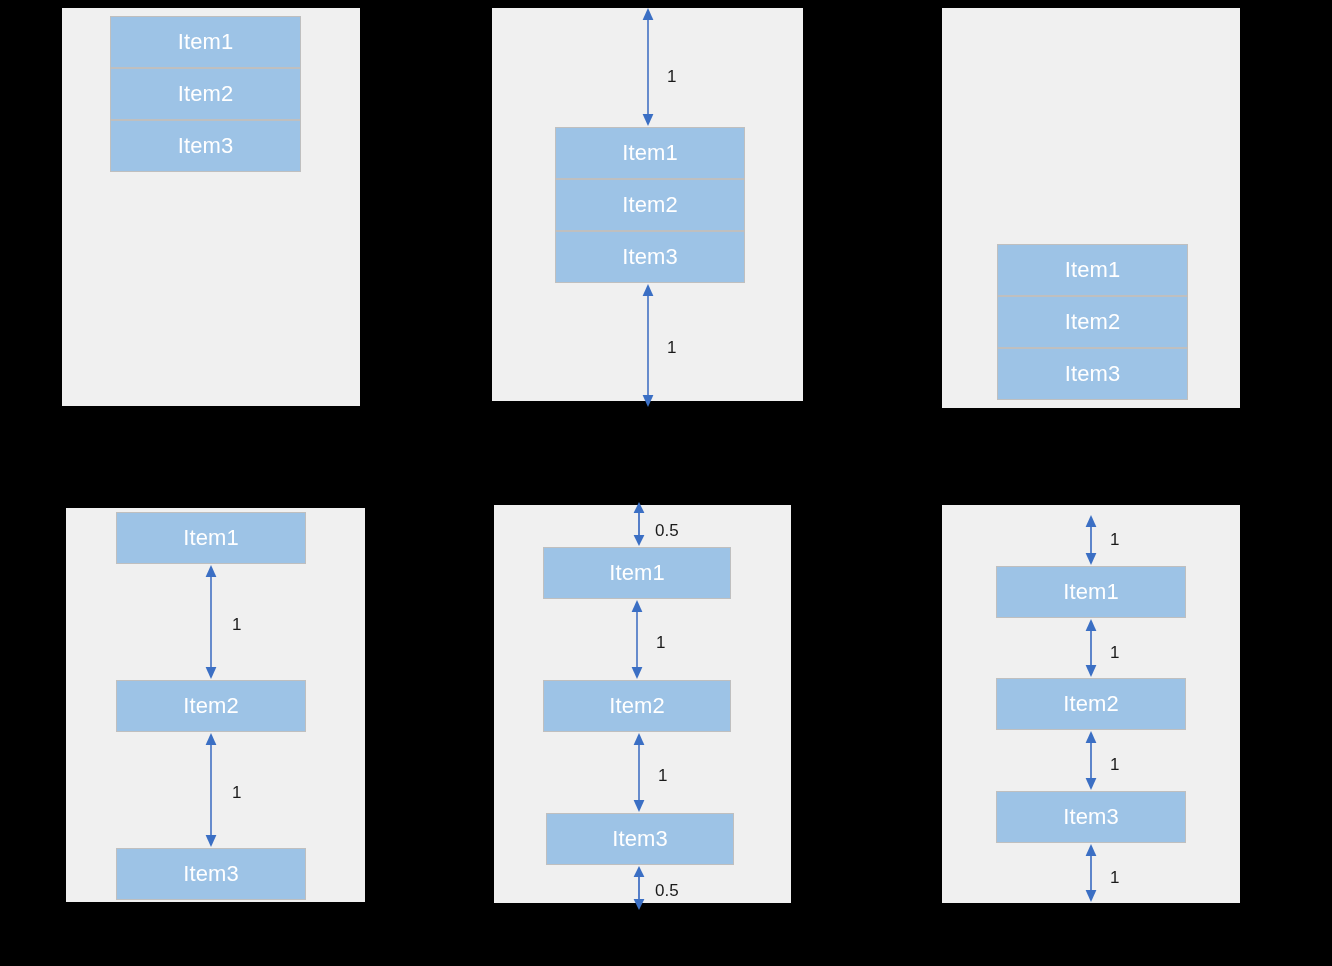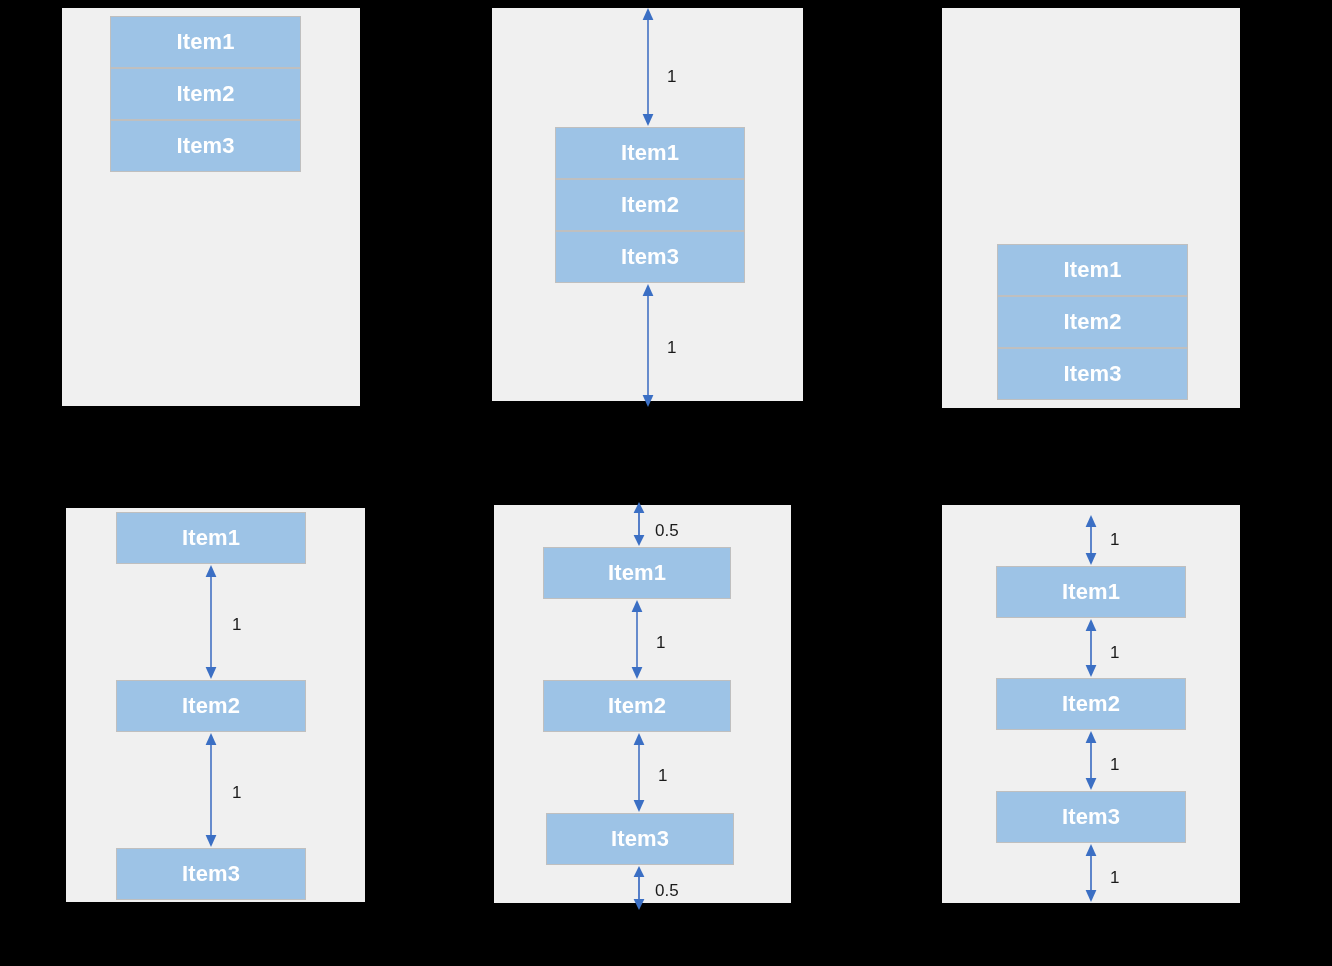--- a/index.html
+++ b/index.html
@@ -44,21 +44,20 @@
     border: 1px solid #BFBFBF;
     box-sizing: border-box;
     color: #FFFFFF;
     font-size: 22px;
     line-height: 1;
     display: flex;
     align-items: center;
     justify-content: center;
     letter-spacing: 0.1px;
     white-space: nowrap;
-    font-weight: bold;
   }
 
   
   .arrow {
     position: absolute;
     width: 18px;
     pointer-events: none;
   }
   .arrow svg {
     display: block;

